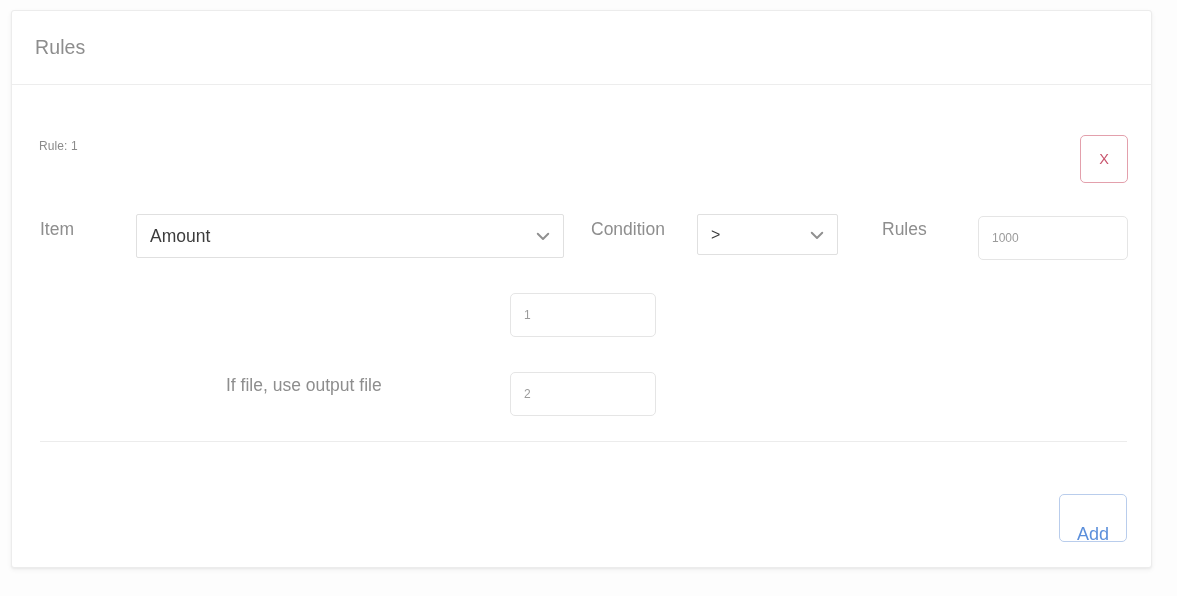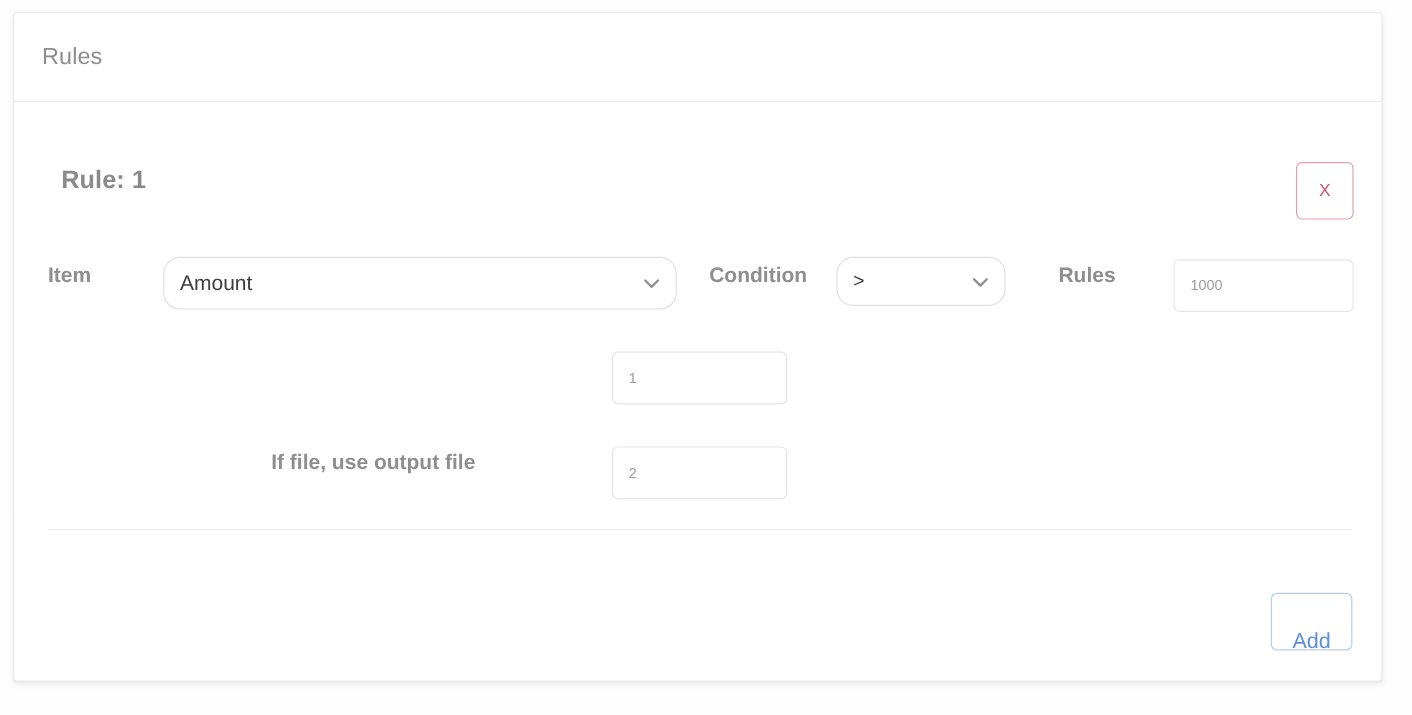--- a/index.html
+++ b/index.html
@@ -64,26 +64,25 @@
     top: 74px;
     right: 0;
     bottom: 0;
   }
 
   
   .rule-title {
     position: absolute;
     left: 27px;
     top: 54px;
-    font-size: 21px;
-    font-weight: bold;
+    font-size: 12px;
+    font-weight: normal;
     color: #8a8a8a;
     letter-spacing: 0.1px;
     white-space: nowrap;
-    margin-left: 12px;
   }
 
   .remove-rule-button {
     position: absolute;
     left: 1068px;
     top: 50px;
     width: 48px;
     height: 48px;
     background: #ffffff;
     border: 1px solid #e3a0ac;
@@ -96,32 +95,32 @@
     padding: 0;
     cursor: pointer;
     box-sizing: border-box;
   }
 
   
   .field-label {
     position: absolute;
     font-size: 17.5px;
     color: #8e8e8e;
-    font-weight: 700;
+    font-weight: 400;
     white-space: nowrap;
   }
   .label-item      { left: 28px;  top: 134px; }
   .label-condition { left: 579px; top: 134px; }
   .label-value     { left: 870px; top: 134px; }
 
   .select-box {
     position: absolute;
     background: #ffffff;
     border: 1px solid #e0e0e0;
-    border-radius: 14px;
+    border-radius: 2px;
     box-sizing: border-box;
     cursor: pointer;
   }
   .select-box .select-value {
     position: absolute;
     left: 13px;
     top: 50%;
     transform: translateY(-50%);
     font-size: 17.5px;
     color: #3c3c3c;

